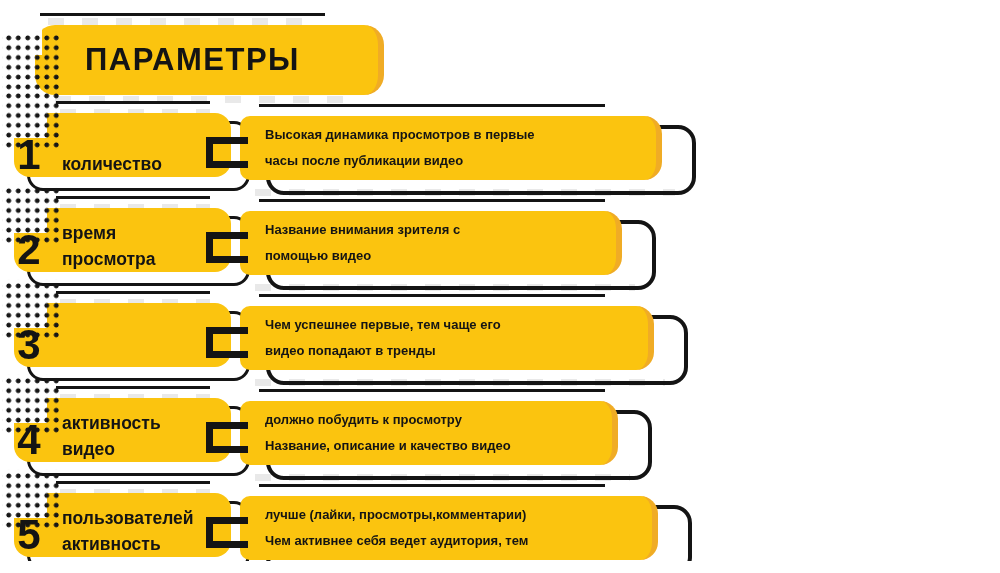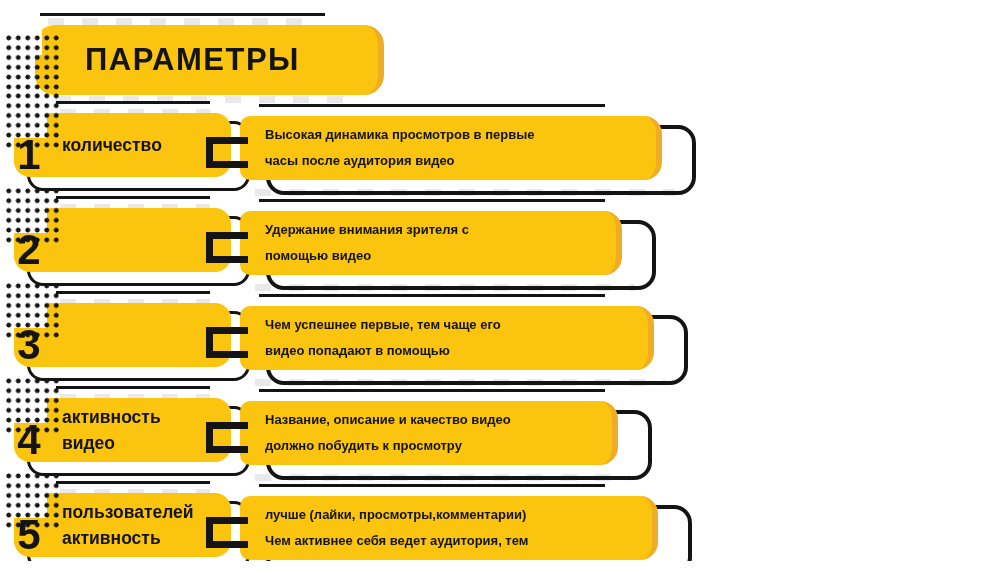--- a/index.html
+++ b/index.html
@@ -36,21 +36,21 @@
   .desc-line-rule{position:absolute;left:259px;top:3px;width:346px;height:3px;background:var(--ink);z-index:4;}
   .label-outline{position:absolute;left:27px;top:20px;width:217px;height:64px;
     border:3px solid var(--ink);border-radius:16px;z-index:1;}
   .label-box{position:absolute;left:14px;top:12px;width:217px;height:64px;
     background:var(--box-yellow);border-radius:16px;z-index:2;}
   .notch{position:absolute;left:0;top:10px;width:47px;height:27px;background:#fff;z-index:3;}
   .row .dots{left:2px;top:-12px;}
   .num{position:absolute;left:13px;top:33px;width:32px;text-align:center;
     font-size:42px;line-height:42px;font-weight:700;z-index:5;}
   .label-text{position:absolute;left:62px;top:12px;width:152px;height:64px;
-    display:flex;flex-direction:column;justify-content:center;z-index:5;
+    display:flex;flex-direction:column;justify-content:flex-end;z-index:5;
     font-size:17.5px;font-weight:700;line-height:26px;}
   .label-text div:empty{display:none;}
   .connector{position:absolute;left:206px;top:36px;width:42px;height:31px;box-sizing:border-box;
     border:7px solid var(--ink);border-right:none;z-index:6;}
   .desc-outline{position:absolute;left:266px;top:24px;height:62px;
     border:4px solid var(--ink);border-radius:18px;z-index:1;}
   .desc-box{position:absolute;left:240px;top:15px;height:64px;
     background:var(--box-yellow);border-radius:10px 18px 18px 10px;
     border-right:6px solid var(--edge-yellow);box-sizing:border-box;z-index:2;}
   .desc-text{position:absolute;left:240px;top:15px;height:64px;
@@ -88,59 +88,63 @@
     <div class="dots"></div>
     <div class="num">1</div>
     <div class="label-text">
       <div>количество</div>
     </div>
     <div class="connector"></div>
     <div class="desc-outline"></div>
     <div class="desc-box"></div>
     <div class="desc-text">
       <div>Высокая динамика просмотров в первые</div>
-      <div>часы после аудитория видео</div>
+      <div>часы после публикации видео</div>
     </div>
   </div>
 
   <div class="row r2">
     <div class="chk" style="left:60px;top:8px;width:150px;"></div>
     <div class="chk" style="left:255px;top:88px;width:380px;"></div>
     <div class="label-line-rule"></div>
     <div class="desc-line-rule"></div>
     <div class="label-outline"></div>
     <div class="label-box"></div>
     <div class="notch"></div>
     <div class="dots"></div>
     <div class="num">2</div>
+    <div class="label-text">
+      <div>время просмотра</div>
+
+    </div>
     <div class="connector"></div>
     <div class="desc-outline"></div>
     <div class="desc-box"></div>
     <div class="desc-text">
-      <div>Удержание внимания зрителя с</div>
+      <div>Название внимания зрителя с</div>
       <div>помощью видео</div>
     </div>
   </div>
 
   <div class="row r3">
     <div class="chk" style="left:60px;top:8px;width:150px;"></div>
     <div class="chk" style="left:255px;top:88px;width:410px;"></div>
     <div class="label-line-rule"></div>
     <div class="desc-line-rule"></div>
     <div class="label-outline"></div>
     <div class="label-box"></div>
     <div class="notch"></div>
     <div class="dots"></div>
     <div class="num">3</div>
     <div class="connector"></div>
     <div class="desc-outline"></div>
     <div class="desc-box"></div>
     <div class="desc-text">
       <div>Чем успешнее первые, тем чаще его</div>
-      <div>видео попадают в помощью</div>
+      <div>видео попадают в тренды</div>
     </div>
   </div>
 
   <div class="row r4">
     <div class="chk" style="left:60px;top:8px;width:150px;"></div>
     <div class="chk" style="left:255px;top:88px;width:375px;"></div>
     <div class="label-line-rule"></div>
     <div class="desc-line-rule"></div>
     <div class="label-outline"></div>
     <div class="label-box"></div>
@@ -148,22 +152,22 @@
     <div class="dots"></div>
     <div class="num">4</div>
     <div class="label-text">
       <div>активность</div>
       <div>видео</div>
     </div>
     <div class="connector"></div>
     <div class="desc-outline"></div>
     <div class="desc-box"></div>
     <div class="desc-text">
+      <div>должно побудить к просмотру</div>
       <div>Название, описание и качество видео</div>
-      <div>должно побудить к просмотру</div>
     </div>
   </div>
 
   <div class="row r5">
     <div class="chk" style="left:60px;top:8px;width:150px;"></div>
     <div class="chk" style="left:255px;top:88px;width:415px;"></div>
     <div class="label-line-rule"></div>
     <div class="desc-line-rule"></div>
     <div class="label-outline"></div>
     <div class="label-box"></div>

